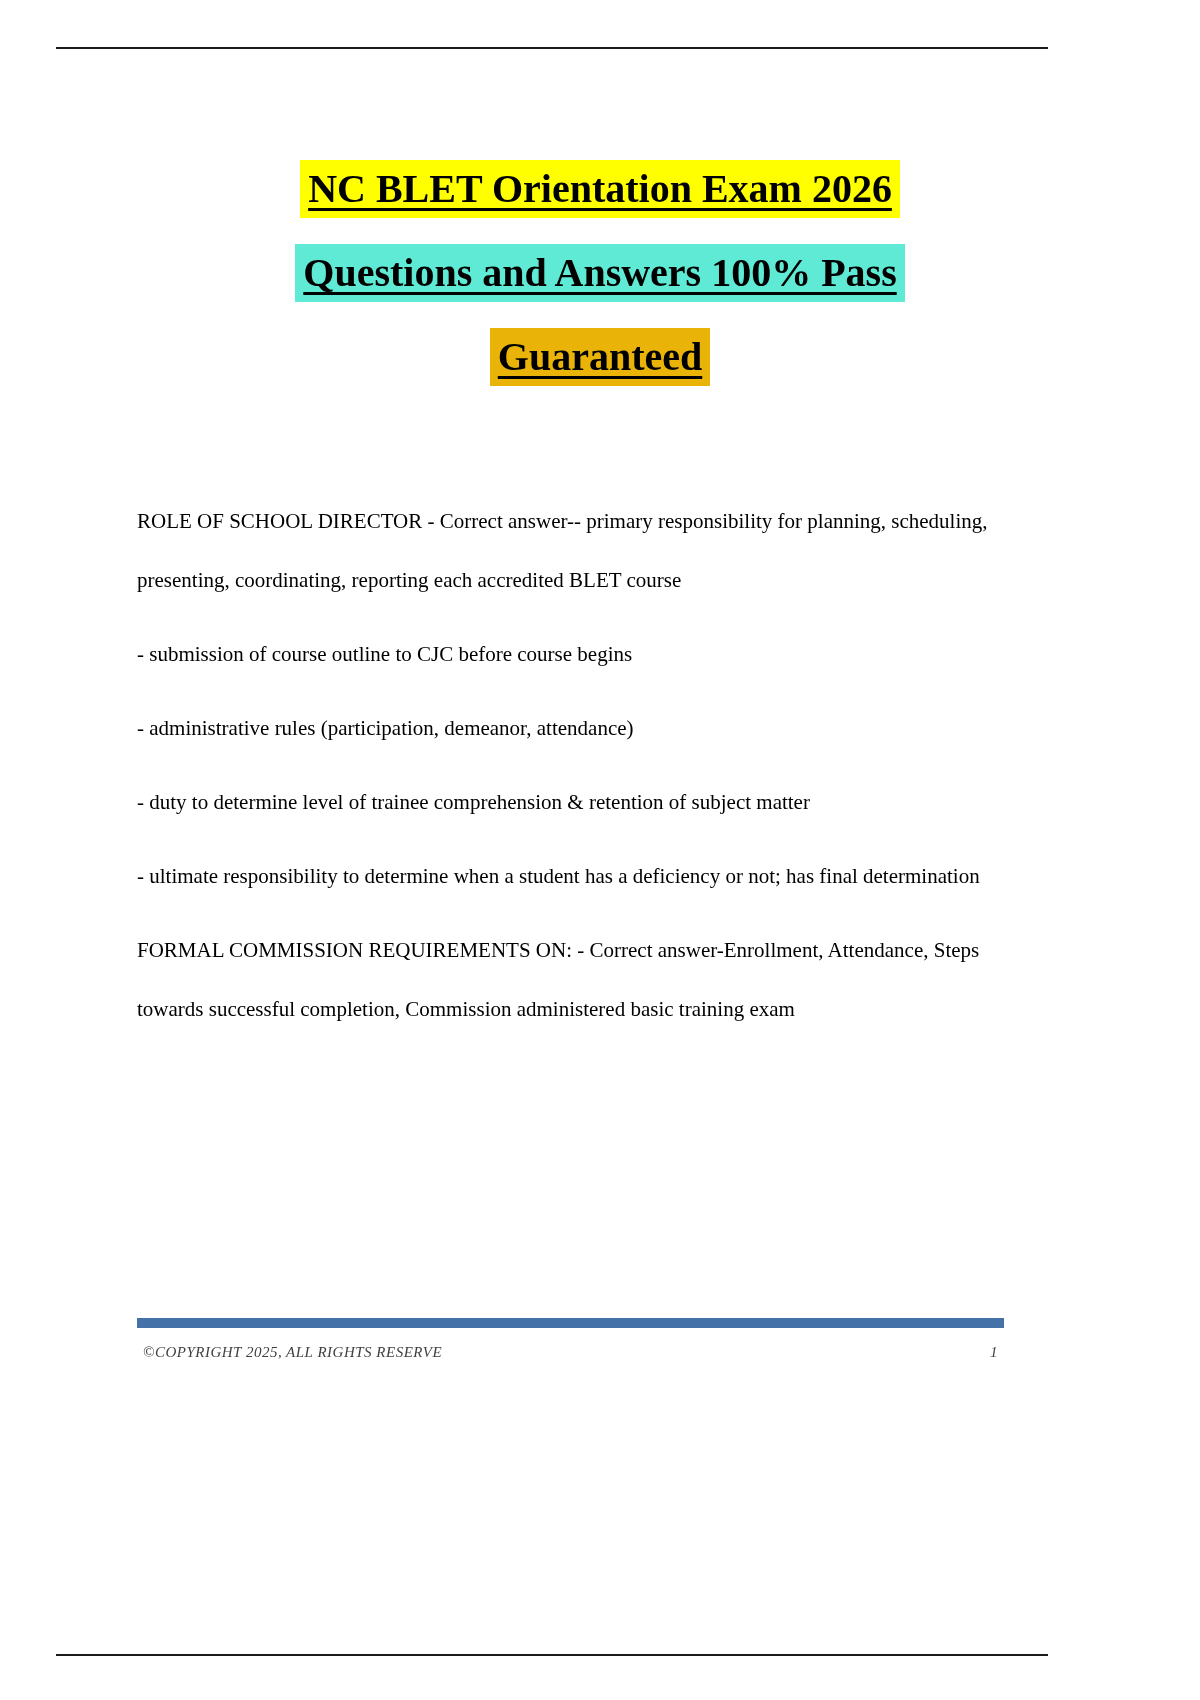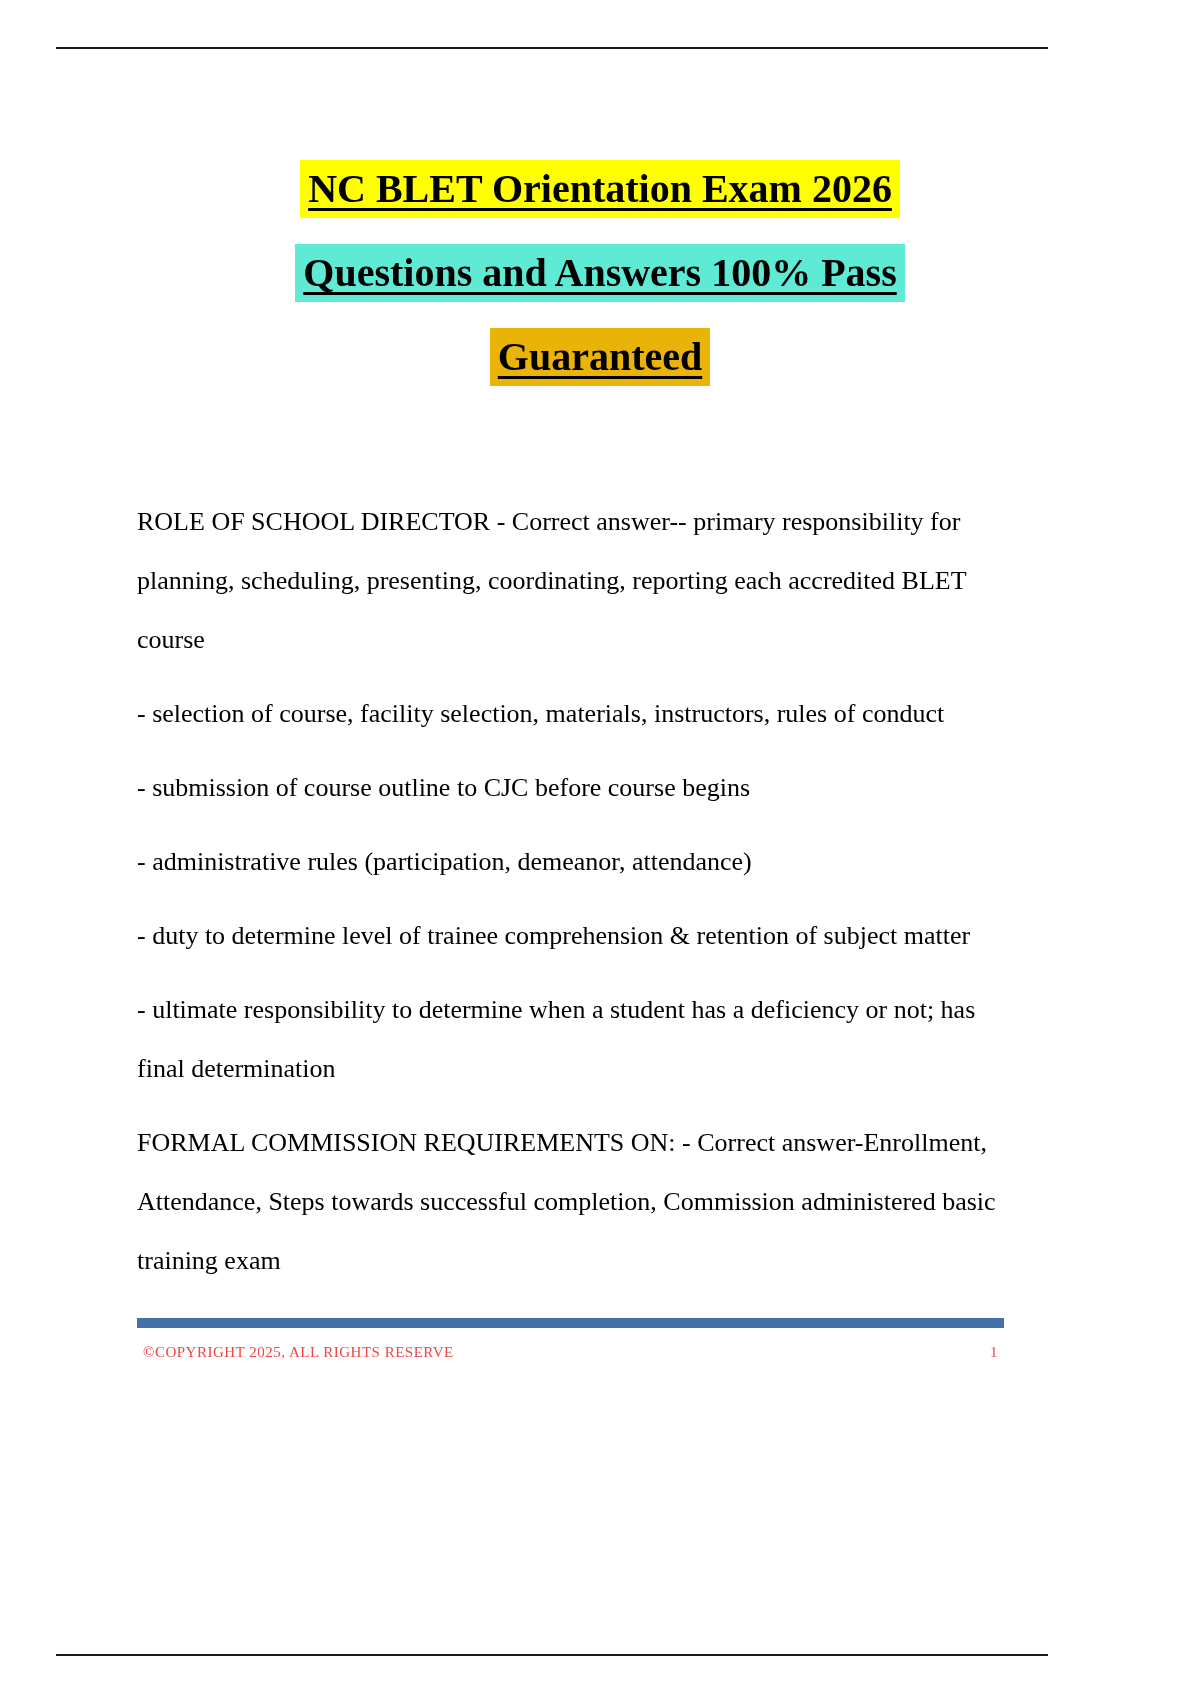--- a/index.html
+++ b/index.html
@@ -44,21 +44,21 @@
     text-decoration: underline;
     text-decoration-thickness: 3px;
     text-underline-offset: 6px;
   }
 
   .body-text {
     position: absolute;
     top: 492px;
     left: 137px;
     width: 868px;
-    font-size: 26px;
+    font-size: 21px;
     line-height: 59px;
     text-align: left;
   }
   .body-text p {
     margin-bottom: 15px;
   }
 
   .footer-bar {
     position: absolute;
     top: 1318px;
@@ -93,30 +93,29 @@
     <div class="title-line">
       <span style="background: #5eead4;">Questions and Answers 100% Pass</span>
     </div>
     <div class="title-line">
       <span style="background: #eab308;">Guaranteed</span>
     </div>
   </div>
 
   <div class="body-text">
     <p>ROLE OF SCHOOL DIRECTOR - Correct answer-- primary responsibility for planning, scheduling, presenting, coordinating, reporting each accredited BLET course</p>
-    <p>- selection of course, facility selection, materials, instructors, rules of conduct</p>
     <p>- submission of course outline to CJC before course begins</p>
     <p>- administrative rules (participation, demeanor, attendance)</p>
     <p>- duty to determine level of trainee comprehension &amp; retention of subject matter</p>
     <p>- ultimate responsibility to determine when a student has a deficiency or not; has final determination</p>
     <p>FORMAL COMMISSION REQUIREMENTS ON: - Correct answer-Enrollment, Attendance, Steps towards successful completion, Commission administered basic training exam</p>
   </div>
 
   <div class="footer-bar" style="background: rgb(68, 114, 168);"></div>
 
-  <div class="footer-row" style="color: #ef4444;">
+  <div class="footer-row" style="color: #404040; font-style: italic;">
     <span>©COPYRIGHT 2025, ALL RIGHTS RESERVE</span>
     <span>1</span>
   </div>
 
   <div class="rule rule-bottom" style="border-top-color: rgb(26, 26, 26);"></div>
 
 </div>
 
 </body></html>

